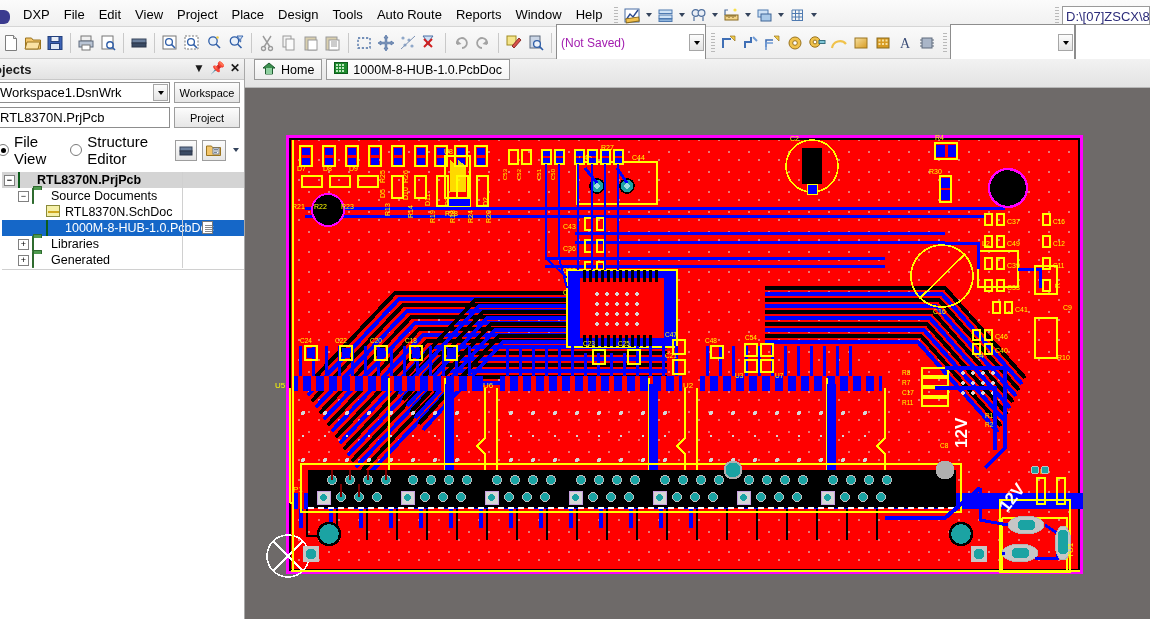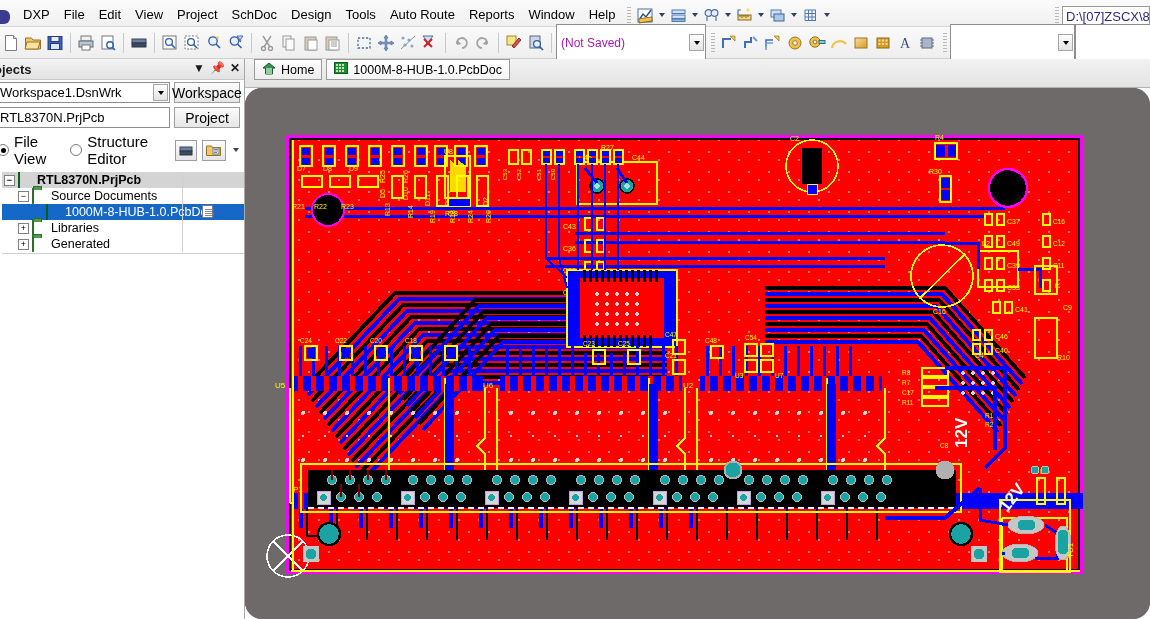--- a/index.html
+++ b/index.html
@@ -111,21 +111,21 @@
     background: linear-gradient(#fdfdfd,#e3e3e3); border:1px solid #a6a6a6;
     display:flex;align-items:center;justify-content:center;
   }
   .pnl-combo .cbtn:after {
     content:"";width:0;height:0;
     border-left:3.5px solid transparent;border-right:3.5px solid transparent;
     border-top:4px solid #000;
   }
   .pnl-btn {
     width:66px; height:21px; background: linear-gradient(#fcfcfc,#e6e6e6);
-    border:1px solid #9d9d9d; font-size:14px; display:flex;
+    border:1px solid #9d9d9d; font-size:11px; display:flex;
     align-items:center; justify-content:center; flex:none; cursor:default;
   }
 
   .radio-row { display:flex; align-items:center; padding:3px 4px 3px 0; gap:5px; }
   .radio { width:12px;height:12px;border-radius:50%; border:1px solid #7a7a7a;
            background:#fff; position:relative; flex:none; margin-left:-3px;}
   .radio.on:after { content:""; position:absolute; left:2.5px; top:2.5px;
                     width:5px;height:5px;border-radius:50%; background:#000; }
   .radio-lbl { font-size:15px; }
 
@@ -187,40 +187,40 @@
   .tab {
     height:21px; background:linear-gradient(#fdfdfd,#ededed);
     border:1px solid #9a9a9a; display:flex; align-items:center;
     padding:0 7px; gap:5px; font-size:12.5px; cursor:default;
   }
   .tab.active { background:linear-gradient(#ffffff,#f4f4f4); }
 
   
   .canvas {
     position:absolute; left:245px; top:88px; width:905px; height:531px;
-    background:#6e6a69; overflow:hidden;border-radius:17px;
+    background:#6e6a69; overflow:hidden;
   }
   svg.pcb { position:absolute; left:0; top:0; }
 </style>
 </head>
 <body>
 
 <div id="app">
 
 <div class="menubar">
   <div class="dxp-logo">
     <div class="b2"></div>
         <div class="b1"></div>
   </div>
   <div class="menu-item"><span>DXP</span></div>
   <div class="menu-item"><span>File</span></div>
   <div class="menu-item"><span>Edit</span></div>
   <div class="menu-item"><span>View</span></div>
   <div class="menu-item"><span>Project</span></div>
-  <div class="menu-item"><span>SchDoc</span></div>
+  <div class="menu-item"><span>Place</span></div>
   <div class="menu-item"><span>Design</span></div>
   <div class="menu-item"><span>Tools</span></div>
   <div class="menu-item"><span>Auto Route</span></div>
   <div class="menu-item"><span>Reports</span></div>
   <div class="menu-item"><span>Window</span></div>
   <div class="menu-item"><span>Help</span></div>
 
   <div class="mb-grip"></div>
 
   <div class="tbtn">
@@ -604,20 +604,26 @@
       <span class="tgrid"></span>
     </div>
 
     <div class="tnode" style="padding-left:16px;">
       <span class="texp">−</span>
       <span class="ticon"><span class="folder" style="margin-top:3px;"></span></span>
       <span>Source Documents</span>
       <span class="tgrid"></span>
     </div>
 
+    <div class="tnode" style="padding-left:30px;">
+      <span class="texp none"></span>
+      <span class="ticon"><span class="schicon" style="display:inline-block;position:relative;"></span></span>
+      <span>RTL8370N.SchDoc</span>
+      <span class="tgrid"></span>
+    </div>
 
     <div class="tnode sel" style="padding-left:30px;">
       <span class="texp none"></span>
       <span class="ticon"><span class="pcbicon"></span></span>
       <span>1000M-8-HUB-1.0.PcbDoc</span>
       <span style="position:absolute; left:200px; top:1px;" class="docicon"></span>
       <span class="tgrid"></span>
     </div>
 
     <div class="tnode" style="padding-left:16px;">

